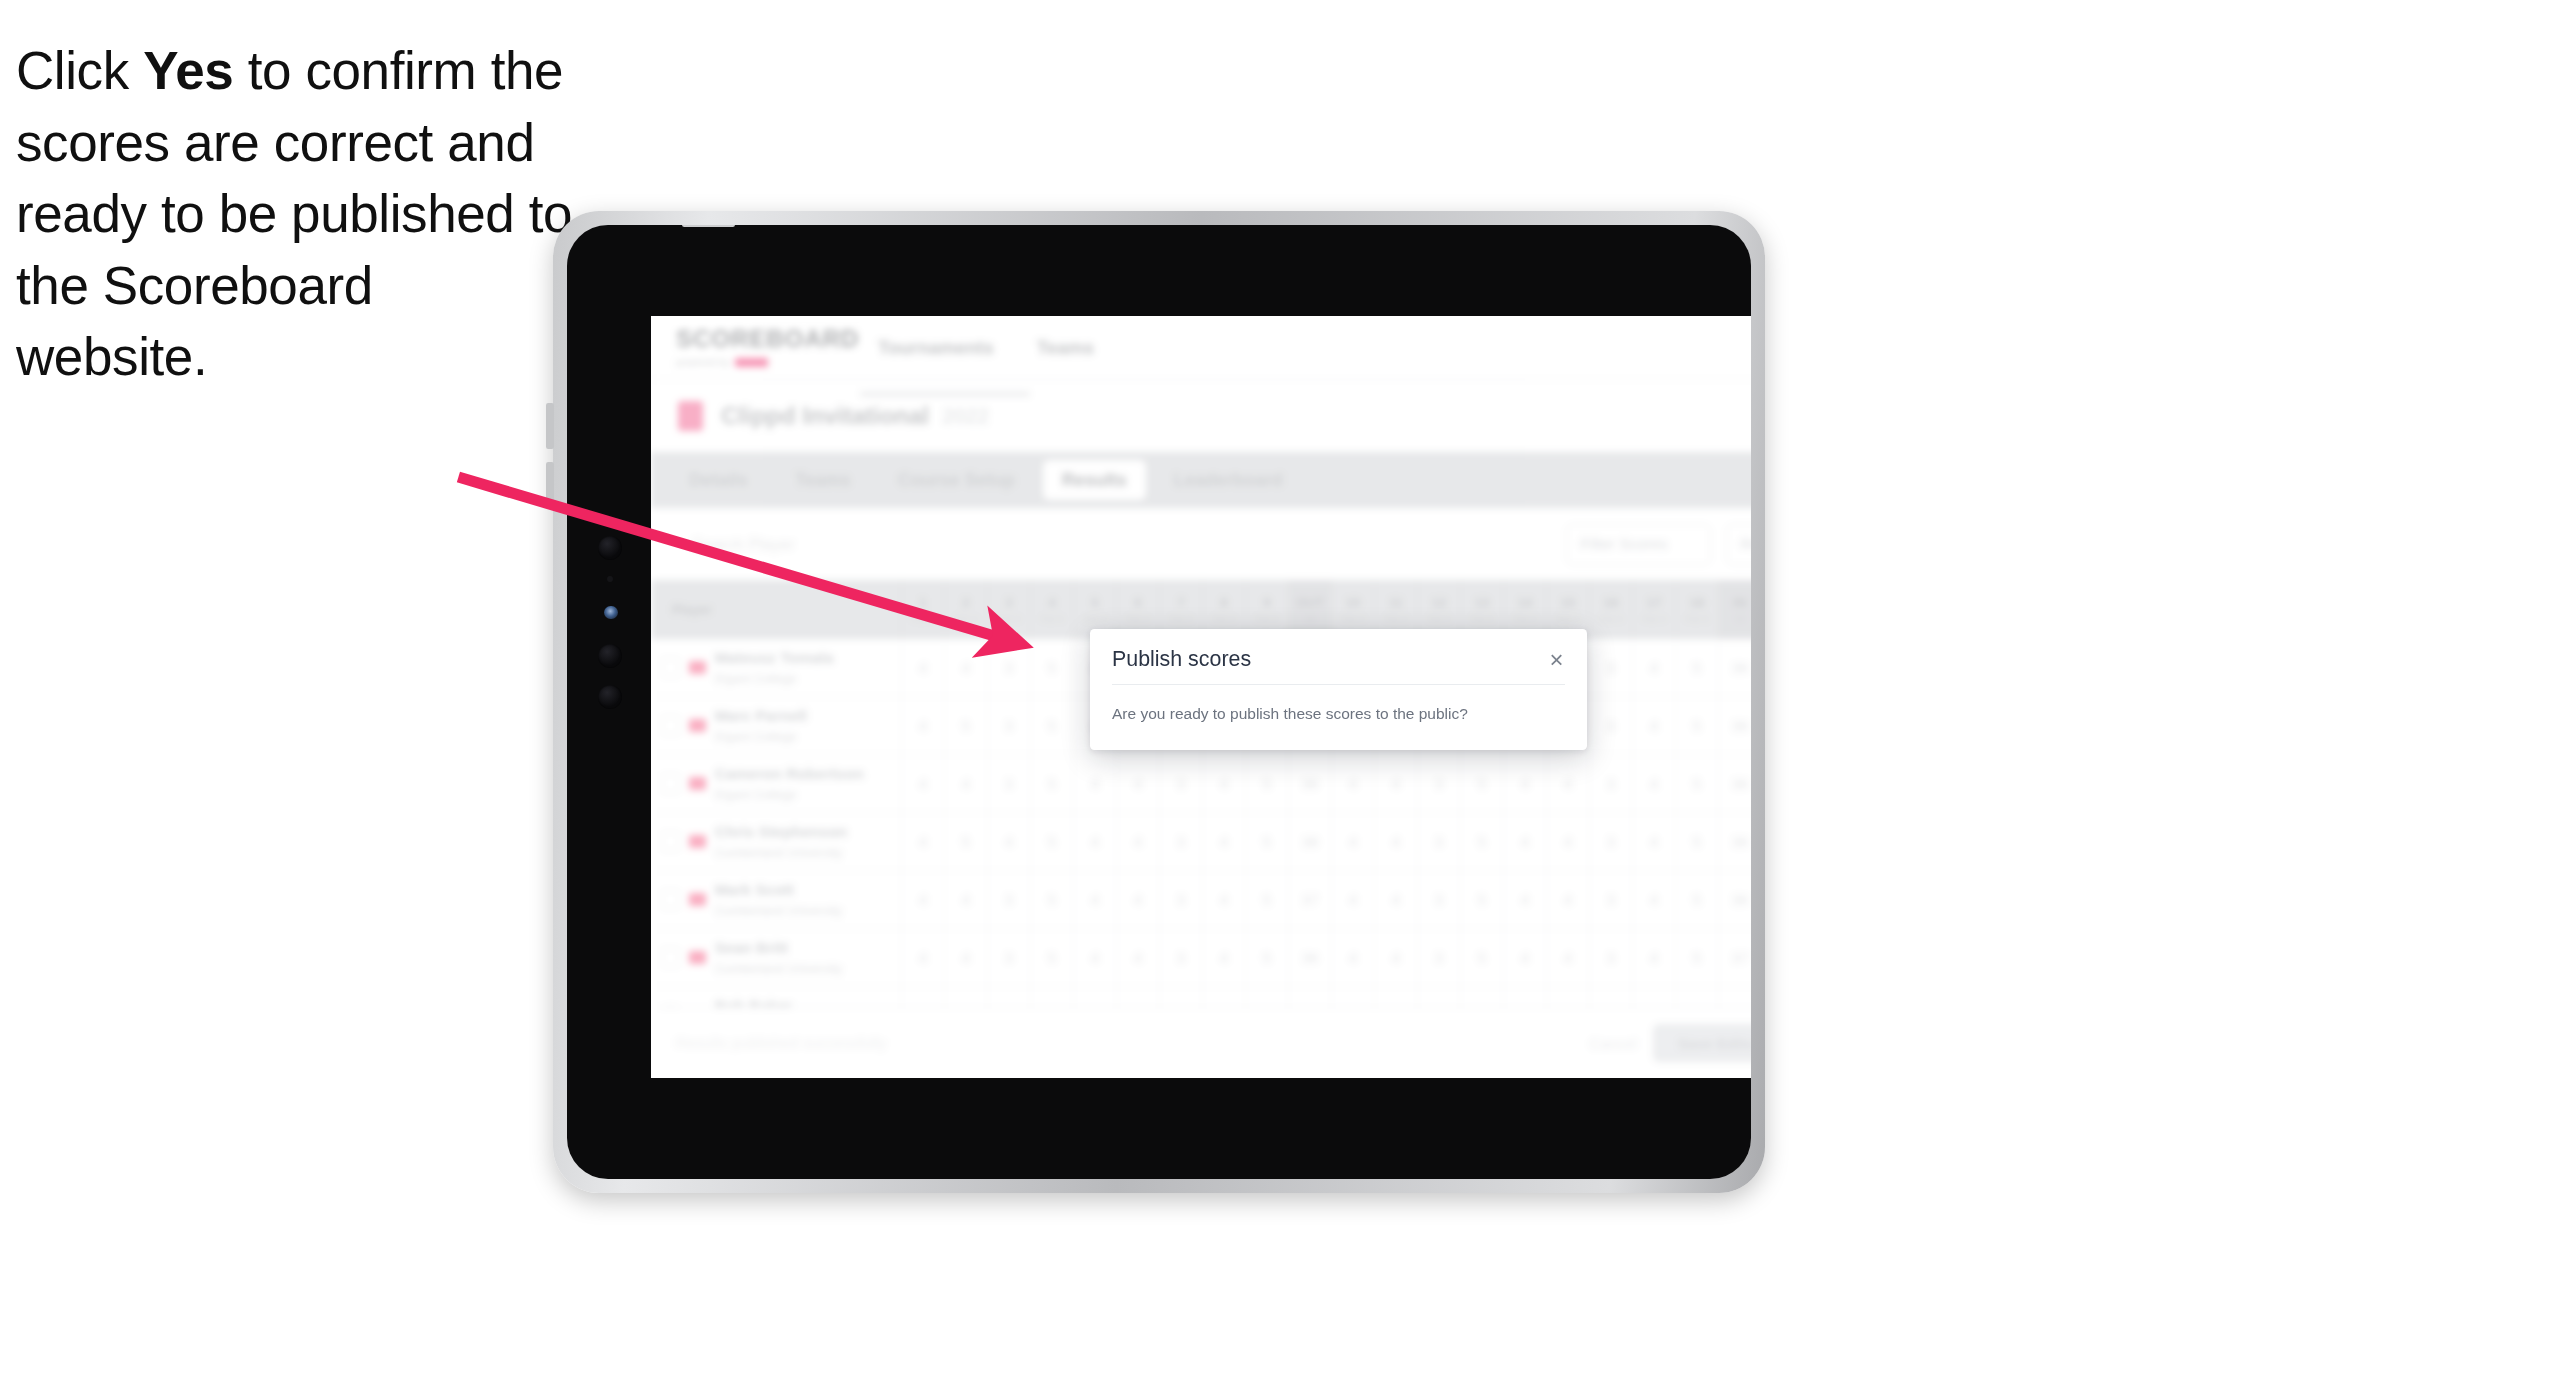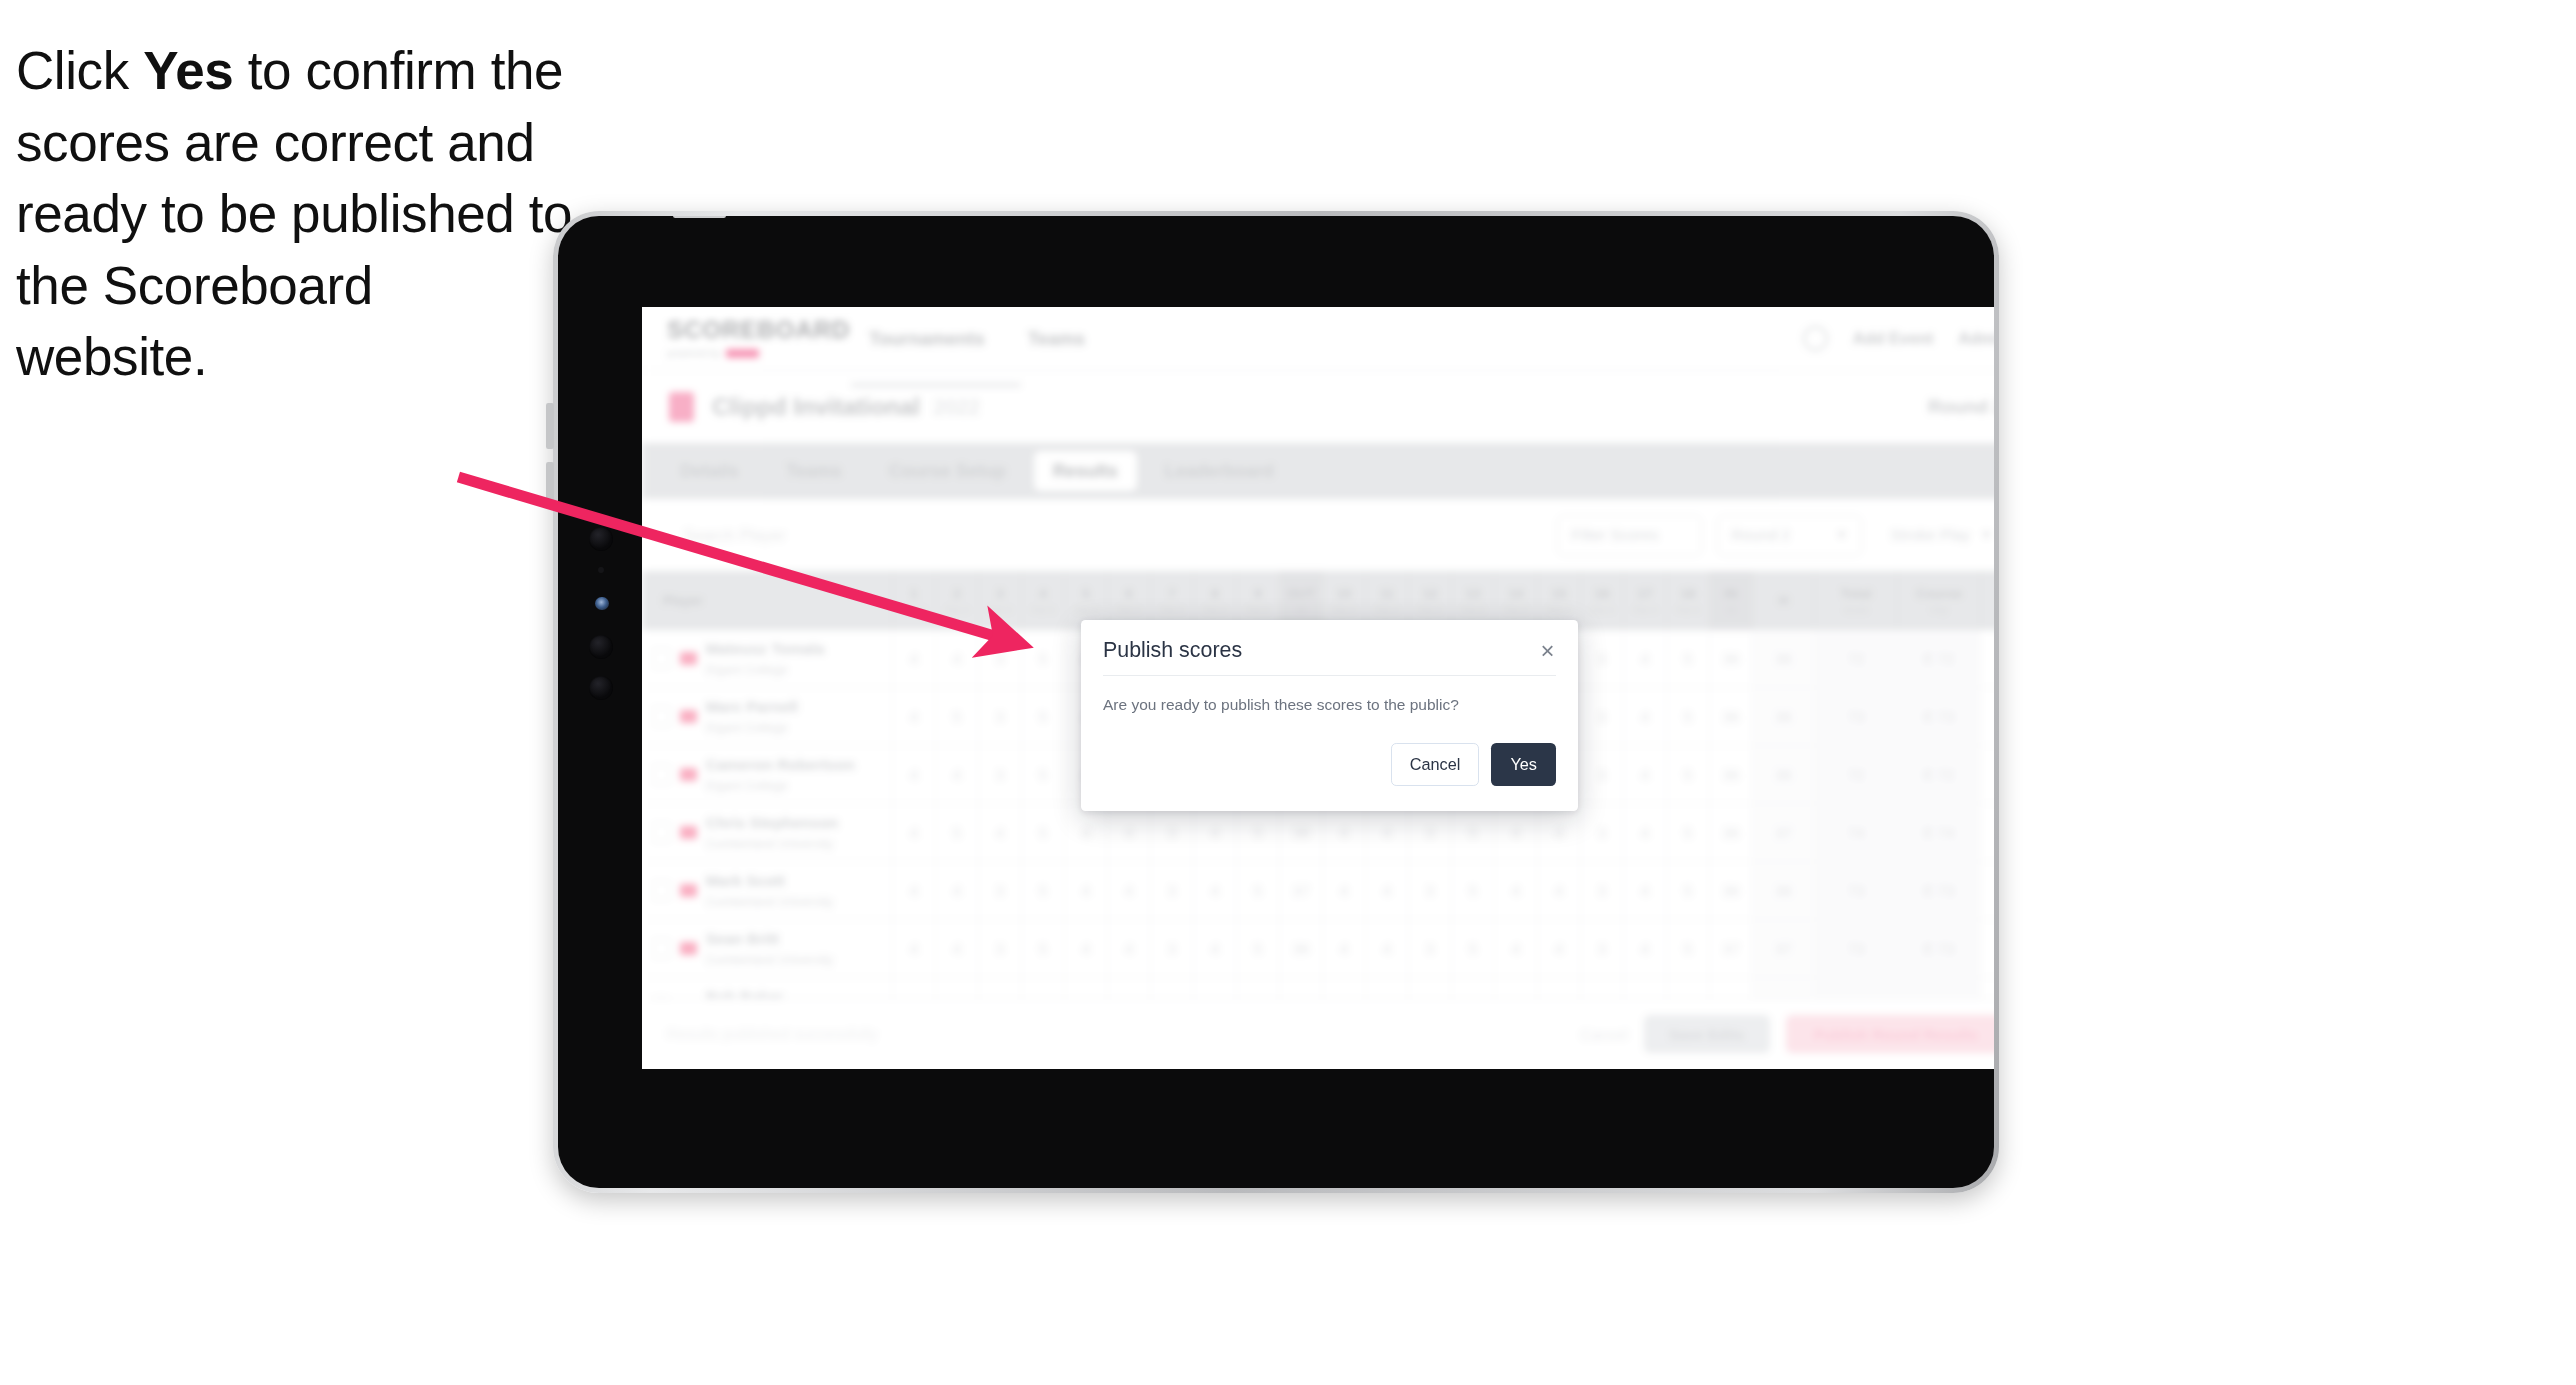--- a/index.html
+++ b/index.html
@@ -23,24 +23,24 @@
     color: #101010;
     font-weight: 400;
     letter-spacing: -0.4px;
   }
   #caption b { font-weight: 700; }
 
   
   #tablet {
     position: absolute;
     left: 553px; top: 211px;
-    width: 1446px; height: 982px;
+    width: 1212px; height: 982px;
     background: linear-gradient(95deg,#c9cacc 0%, #e7e8ea 12%, #b9babd 50%, #dcdddf 88%, #a9aaad 100%);
     border-radius: 46px;
-    padding: 5px;
+    padding: 14px;
     box-shadow: 0 7.4px 25px rgba(0,0,0,0.22);
   }
   #tablet-body {
     width:100%; height:100%;
     background:#0b0b0c;
     border-radius: 41px;
     position: relative;
     overflow: hidden;
   }
   
@@ -691,24 +691,20 @@
         </div>
 
       </div>
 
       <div id="modal">
         <div id="modal-head">
           <div id="modal-title">Publish scores</div>
           <div id="modal-close">×</div>
         </div>
         <div id="modal-body">Are you ready to publish these scores to the public?</div>
-        <div id="modal-actions">
-          <button id="btn-cancel">Cancel</button>
-          <button id="btn-yes">Yes</button>
-        </div>
       </div>
 
     </div>
   </div>
 </div>
 
 <div class="side-btn" style="position:absolute;left:546px;top:403px;height:46px;"></div>
 <div class="side-btn" style="position:absolute;left:546px;top:462px;height:46px;"></div>
 
 <svg id="arrow" viewBox="0 0 3484 1874" preserveAspectRatio="none">

